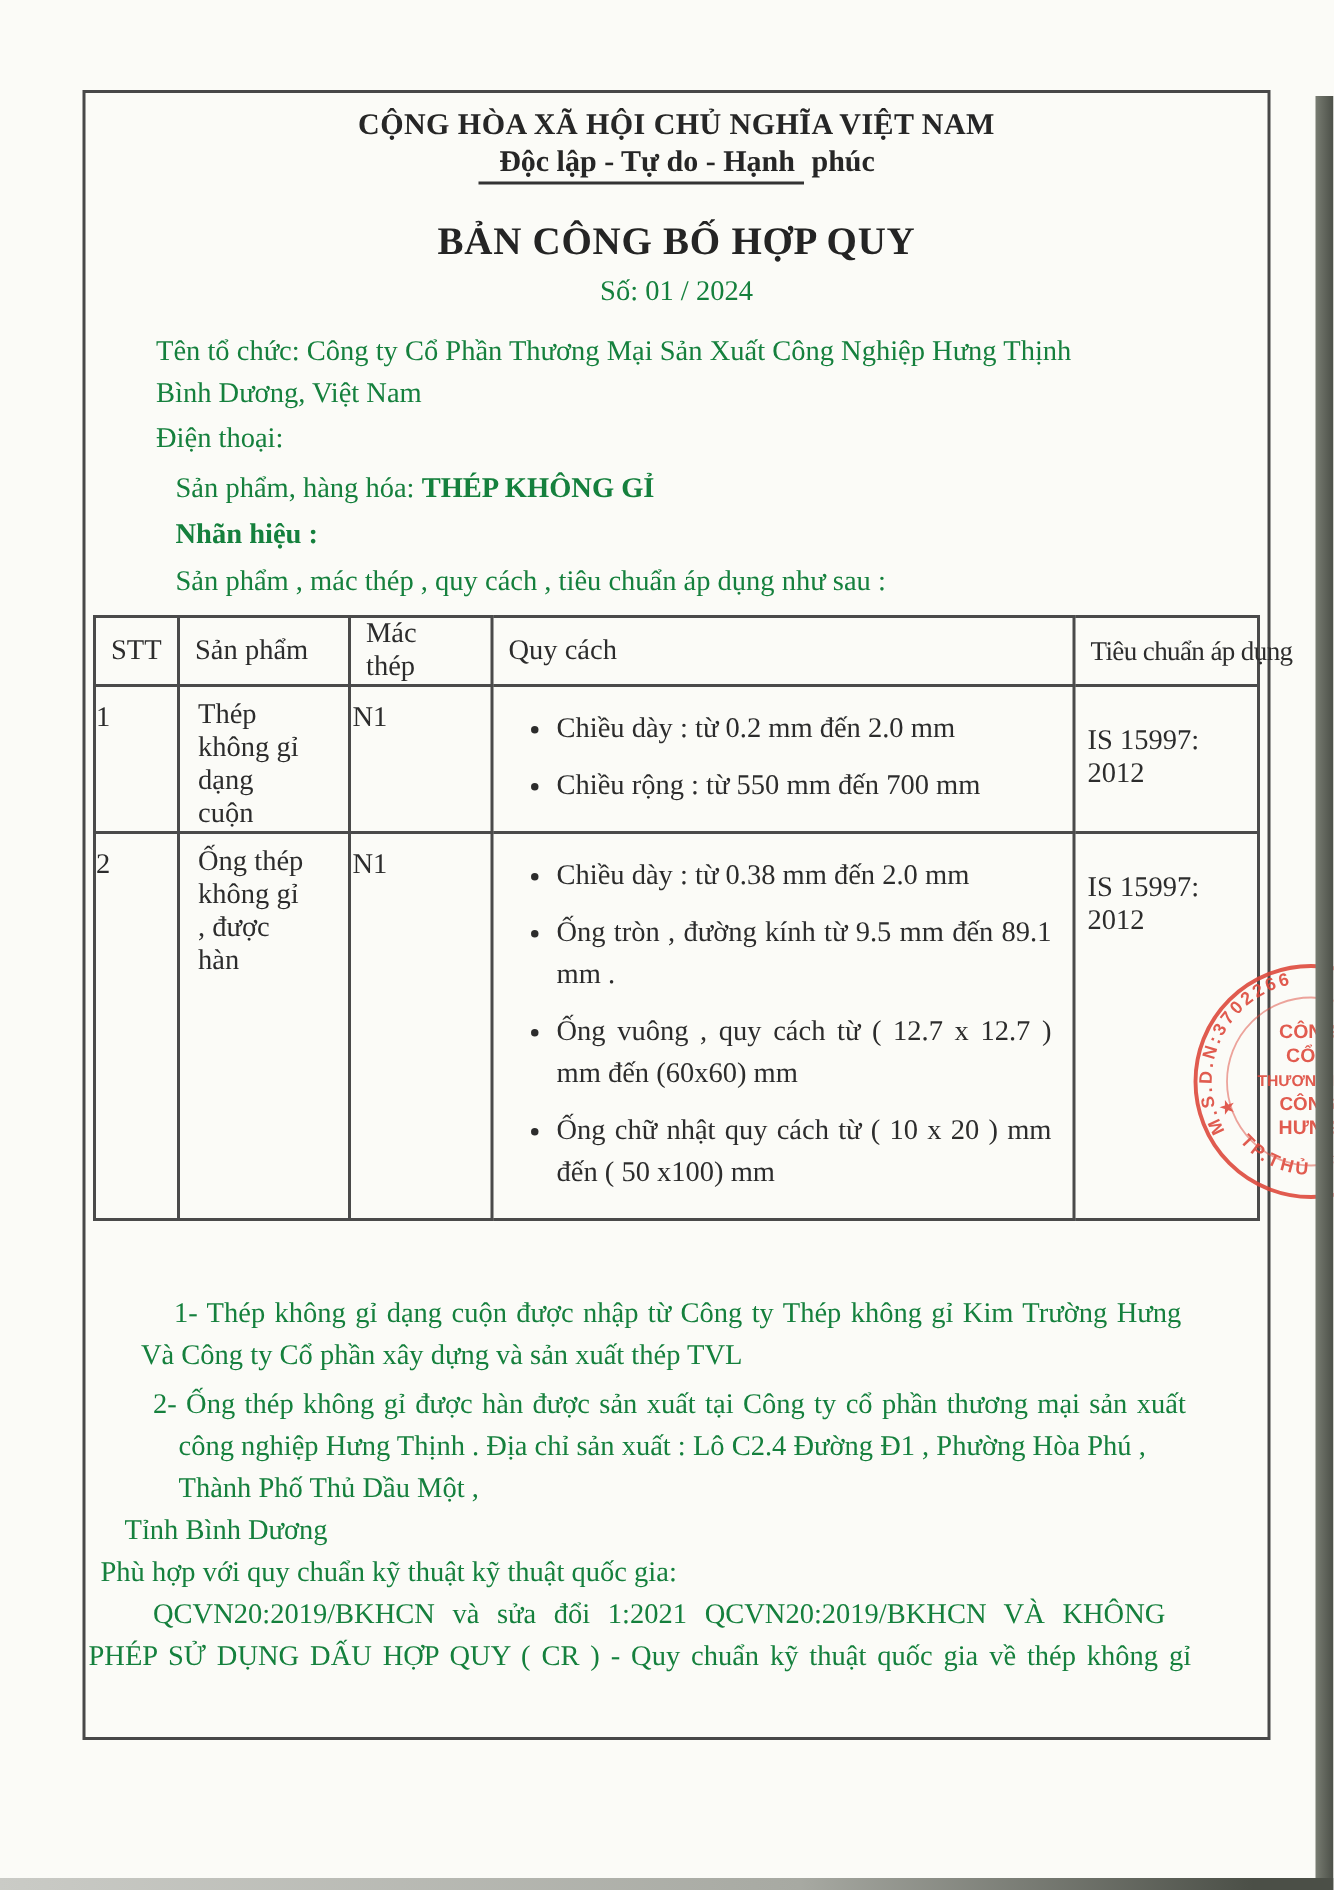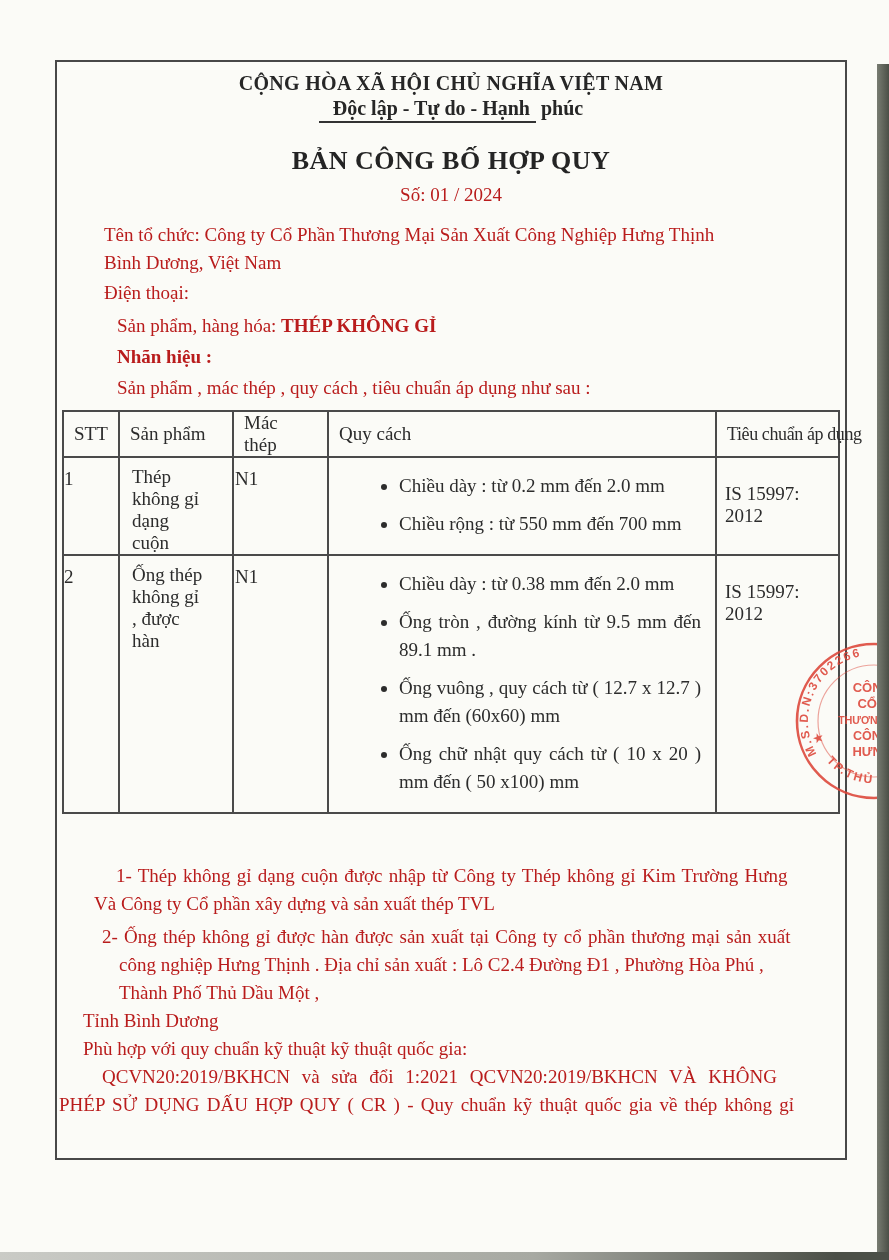--- a/index.html
+++ b/index.html
@@ -16,21 +16,21 @@
     width:788px;height:1096px;
     border:2px solid #484848;
     background:transparent;
   }
   .center{text-align:center;}
   .motto1{margin-top:10px;font-size:20px;font-weight:bold;letter-spacing:.3px;color:#262626;}
   .motto2{margin-top:2px;font-size:20px;font-weight:bold;color:#262626;}
   .motto2 .ul{border-bottom:2px solid #333;padding:0 6px 2px 14px;}
   .doc-title{margin-top:26px;font-size:26px;font-weight:bold;letter-spacing:.5px;color:#242424;}
   .doc-no{margin-top:5px;font-size:19px;}
-  .bodyline{font-size:19px;line-height:28px;color:#b91c1c;}
+  .bodyline{font-size:19px;line-height:28px;color:#15803d;}
   .p-org{margin:12px 18px 0 47px;}
   .p-addr1{margin:0 14px 0 47px;word-spacing:4px;}
   .p-addr2{margin:0 14px 0 47px;}
   .p-phone{margin:2px 14px 0 47px;}
   .p-product{margin:5px 14px 0 60px;}
   .p-brand{margin:3px 14px 0 60px;font-weight:bold;}
   .p-intro{margin:3px 14px 0 60px;}
   .bold{font-weight:bold;}
   table.spec{
     border-collapse:collapse;
@@ -45,34 +45,34 @@
     vertical-align:top;
     font-weight:normal;
     text-align:left;
   }
   table.spec tr.hdr th{height:40px;vertical-align:middle;padding:0 12px 0 10px;}
   th.th-stt, td.c-stt{text-align:center;padding:0;}
   td.c-stt{padding-top:10px;}
   th.th-std{font-size:18px;letter-spacing:-.4px;white-space:nowrap;}
   td.c-prod{padding:8px 26px 0 12px;text-align:justify;}
   td.c-grade{text-align:center;padding-top:10px;}
-  td.c-specs{padding:6px 10px 6px 46px;margin-left:22px;}
+  td.c-specs{padding:6px 10px 6px 18px;margin-left:22px;}
   td.c-specs ul{margin:0;padding:0 0 0 24px;list-style:disc;}
   td.c-specs li{line-height:28px;margin:8px 0 10px 0;text-align:justify;padding-right:4px;}
   td.c-std{padding:25px 4px 0 8px;}
   tr.r1{height:93px;}
   tr.r2{height:238px;}
   .notes{margin-top:48px;}
   .n1l1{margin-left:59px;word-spacing:1.5px;}
   .n1l2{margin-left:37px;}
   .n2l1{margin-left:45px;margin-top:5px;word-spacing:1.5px;}
   .n2l2{margin-left:62px;}
   .n2l3{margin-left:62px;}
   .prov{margin-left:26px;}
-  .conf{margin-left:26px;}
+  .conf{margin-left:10px;}
   .std1{margin-left:45px;word-spacing:7px;}
   .std2{margin-left:2px;word-spacing:2.5px;}
   .stamp{
     position:absolute;left:774px;top:634px;
     width:200px;height:180px;
     opacity:.88;
     z-index:5;
   }
   .edge-right{
     position:absolute;left:877px;top:64px;width:12px;height:1196px;

